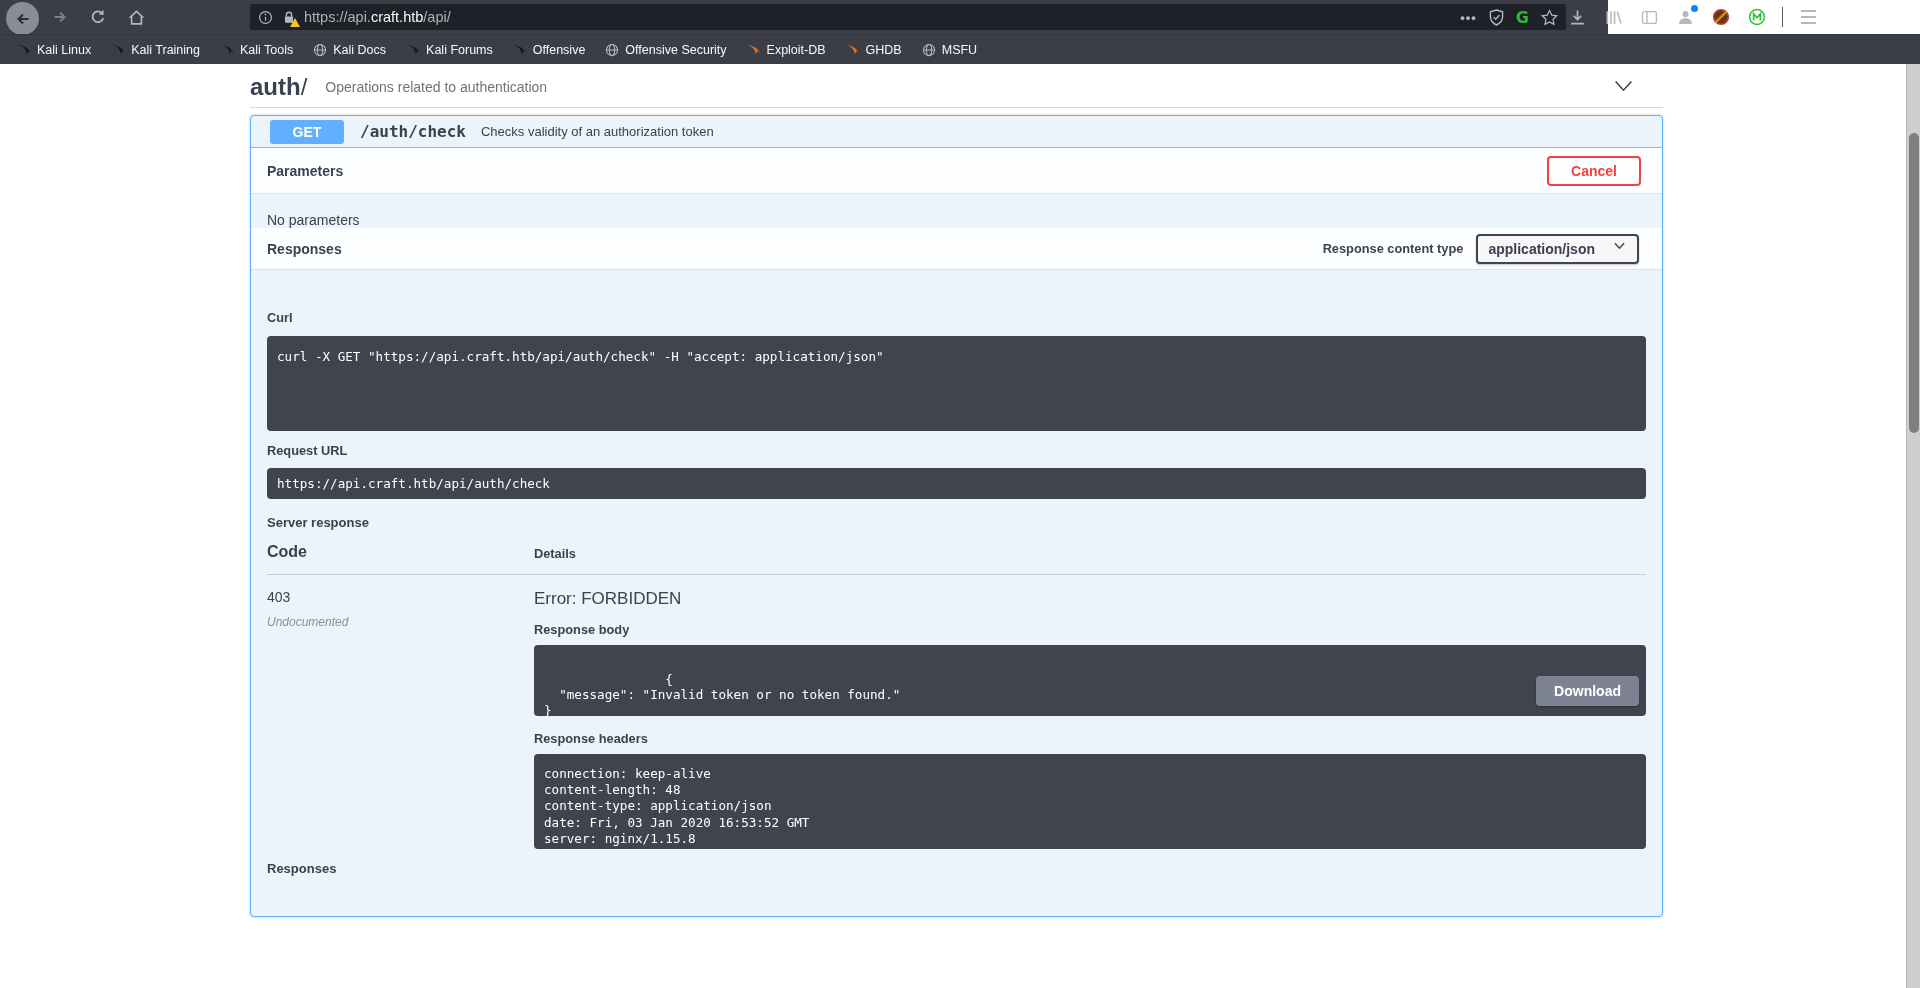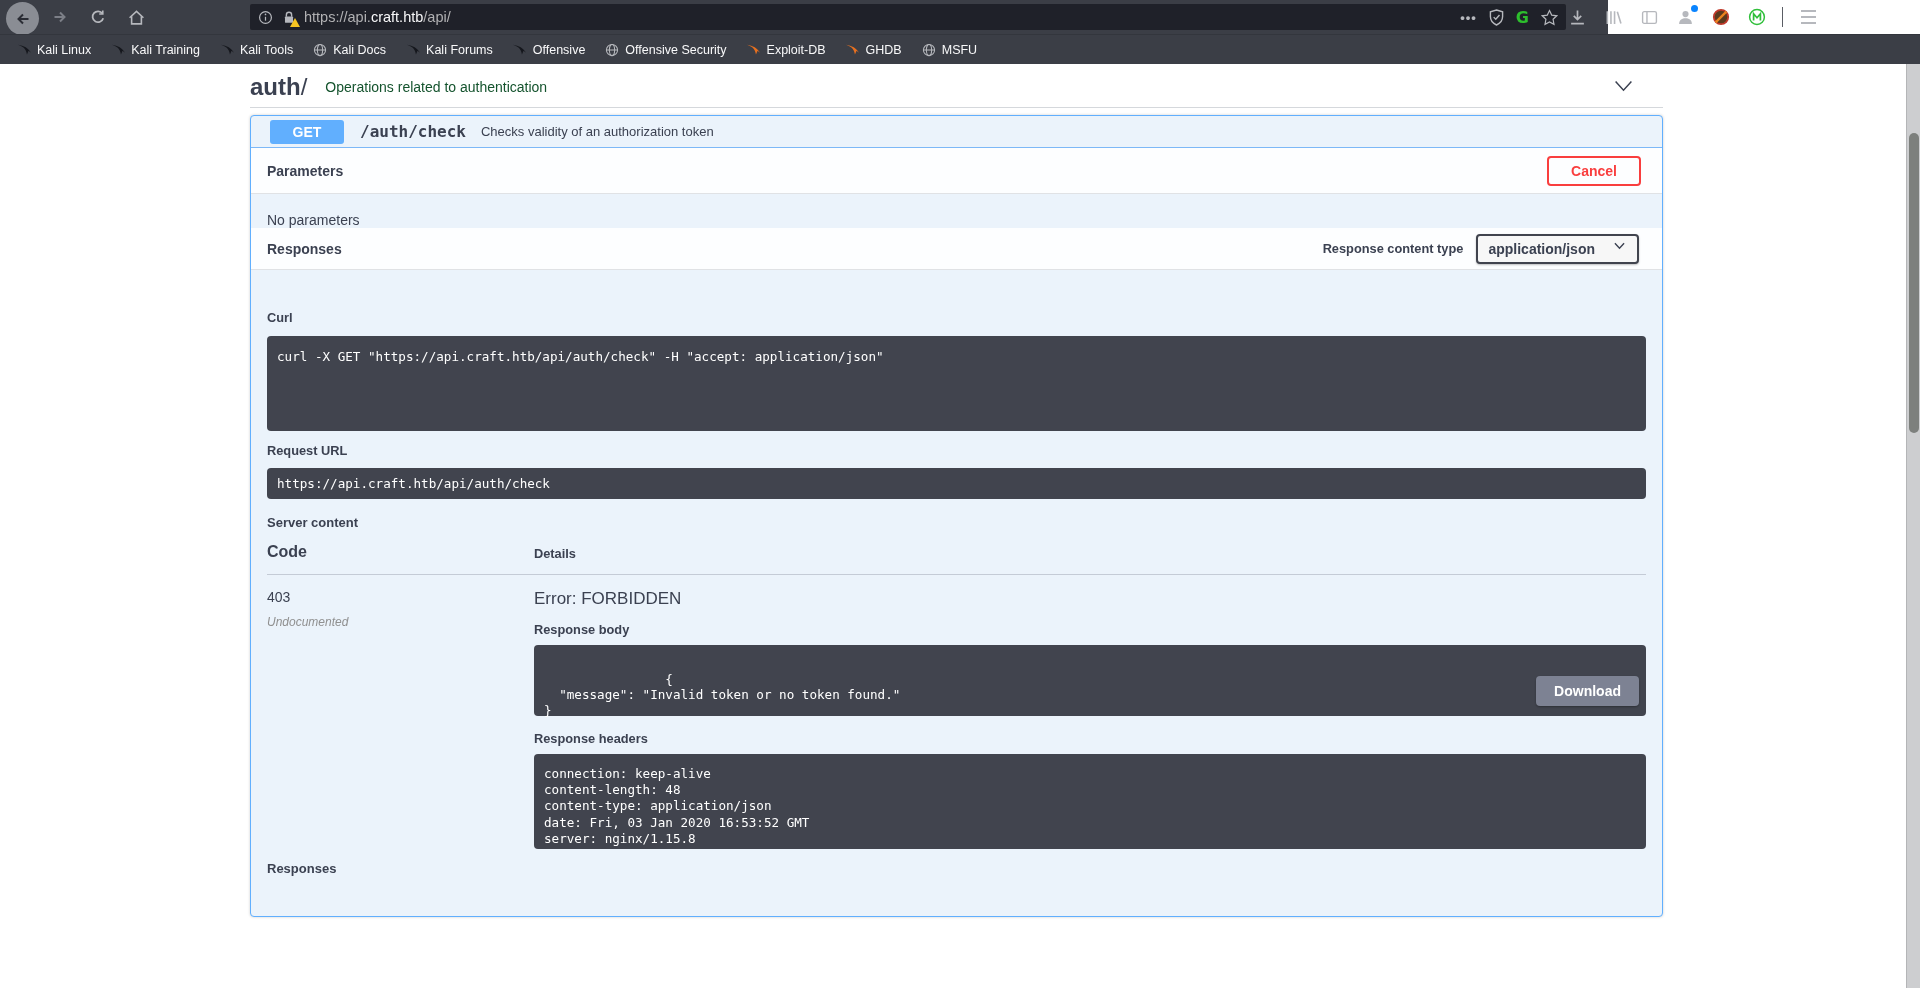--- a/index.html
+++ b/index.html
@@ -38,21 +38,21 @@
   
   .page { position:absolute; top:64px; left:0; width:1920px; height:924px; background:#ffffff; overflow:hidden; }
   .vscroll { position:absolute; top:0; right:0; width:14px; height:924px; background:#cdced0; border-left:1px solid #b4b5b7; }
   .vthumb { position:absolute; top:69px; left:2px; width:10px; height:300px; background:#7d807d; border-radius:5px; }
 
   .wrapper { margin-left:250px; width:1413px; }
 
   .tag-row { display:flex; align-items:center; padding-top:5px; height:40px; }
   .tag-name { font-size:24px; font-weight:bold; color:#3b4151; }
   .tag-name .slash { font-weight:normal; }
-  .tag-desc { font-size:14px; color:#14532d; margin-left:18px;text-align:center; }
+  .tag-desc { font-size:14px; color:#737373; margin-left:18px;text-align:center; }
   .tag-chevron { margin-left:auto; margin-right:30px; }
   .tag-hr { border:none; border-top:1px solid #d5d8dc; margin-top:3px; }
 
   .opblock { margin-top:7px; border:1px solid #61affe; border-radius:4px; background:#ebf3fb;
     box-shadow:0 0 3px rgba(0,0,0,.19); padding-bottom:40px; }
 
   .op-summary { display:flex; align-items:center; height:32px; padding:0 10px;
     border-bottom:1px solid #7db8f7; }
   .method-badge { background:#61affe; color:#fff; font-weight:bold; font-size:14px;
     border-radius:3px; width:74px; text-align:center; padding:4px 0; margin-left:9px; }
@@ -367,21 +367,21 @@
         </div>
 
         <div class="resp-body-area">
 
           <div class="lbl-sm curl-label">Curl</div>
           <div class="codeblock curl-block">curl -X GET "https://api.craft.htb/api/auth/check" -H "accept: application/json"</div>
 
           <div class="lbl-sm requrl-label">Request URL</div>
           <div class="codeblock requrl-block">https://api.craft.htb/api/auth/check</div>
 
-          <div class="lbl-md servresp-label">Server content</div>
+          <div class="lbl-md servresp-label">Server response</div>
 
           <div class="rtable-head">
             <span class="col-code-h">Code</span>
             <span class="col-det-h">Details</span>
           </div>
 
           <div class="rtable-row">
             <div>
               <div class="status-code">403</div>
               <div class="undoc">Undocumented</div>

